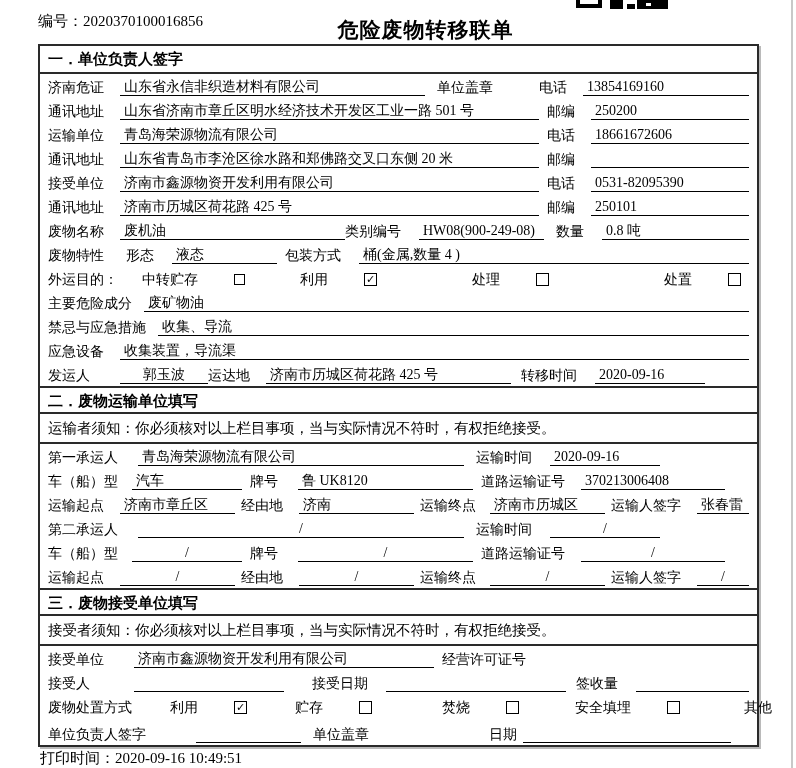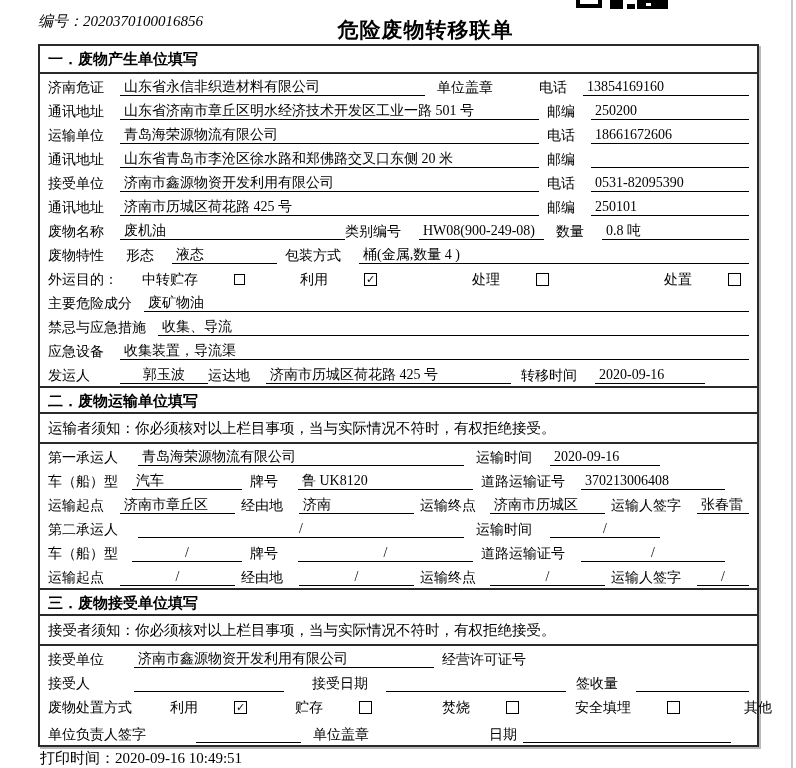--- a/index.html
+++ b/index.html
@@ -2,21 +2,21 @@
 <html><head>
 <meta charset="utf-8">
 <style>
   * { margin:0; padding:0; box-sizing:border-box; }
   html,body { width:796px; height:768px; background:#ffffff; overflow:hidden; }
   body { font-family:"Liberation Serif","DejaVu Serif",serif; color:#000; position:relative; }
   .hei { font-family:"Liberation Sans","DejaVu Sans",sans-serif; font-weight:bold; }
 
   .page-edge { position:absolute; right:3px; top:0; width:2px; height:768px; background:#c8c8c8; }
 
-  .doc-no { position:absolute; left:38px; top:12px; font-size:15px; white-space:nowrap;font-style:italic; }
+  .doc-no { position:absolute; left:38px; top:12px; font-size:15px; white-space:nowrap; }
   .doc-title { position:absolute; left:0; right:0; top:16px; text-align:center; text-indent:55px;
                font-size:21px; letter-spacing:1px; }
 
   .qr { position:absolute; left:576px; top:0; width:92px; height:9px; overflow:hidden; }
   .qr .q1 { position:absolute; left:0; top:-13px; width:26px; height:21px; border:4px solid #000; }
   .qr .q2 { position:absolute; left:34px; top:0; width:13px; height:9px; background:#000; }
   .qr .q3 { position:absolute; left:51px; top:4px; width:8px; height:5px; background:#000; }
   .qr .q4 { position:absolute; left:61px; top:0; width:31px; height:9px; background:#000; }
   .qr .q5 { position:absolute; left:70px; top:3px; width:5px; height:3px; background:#fff; }
 
@@ -59,21 +59,21 @@
   <div class="q5"></div>
 </div>
 
 <div class="doc-no">
   <span>编号：</span><span>2020370100016856</span>
 </div>
 <div class="doc-title hei">危险废物转移联单</div>
 
 <div class="form">
 
-  <div class="sec hei">一．废物产生单位填写</div>
+  <div class="sec hei">一．单位负责人签字</div>
 
   <div class="row">
     <span class="lbl" style="width:72px">济南危证</span>
     <span class="uv" style="flex:0 0 305px">山东省永信非织造材料有限公司</span>
     <span class="lbl" style="margin-left:12px">单位盖章</span>
     <span class="lbl" style="margin-left:46px;width:44px">电话</span>
     <span class="uv grow">13854169160</span>
   </div>
 
   <div class="row">

